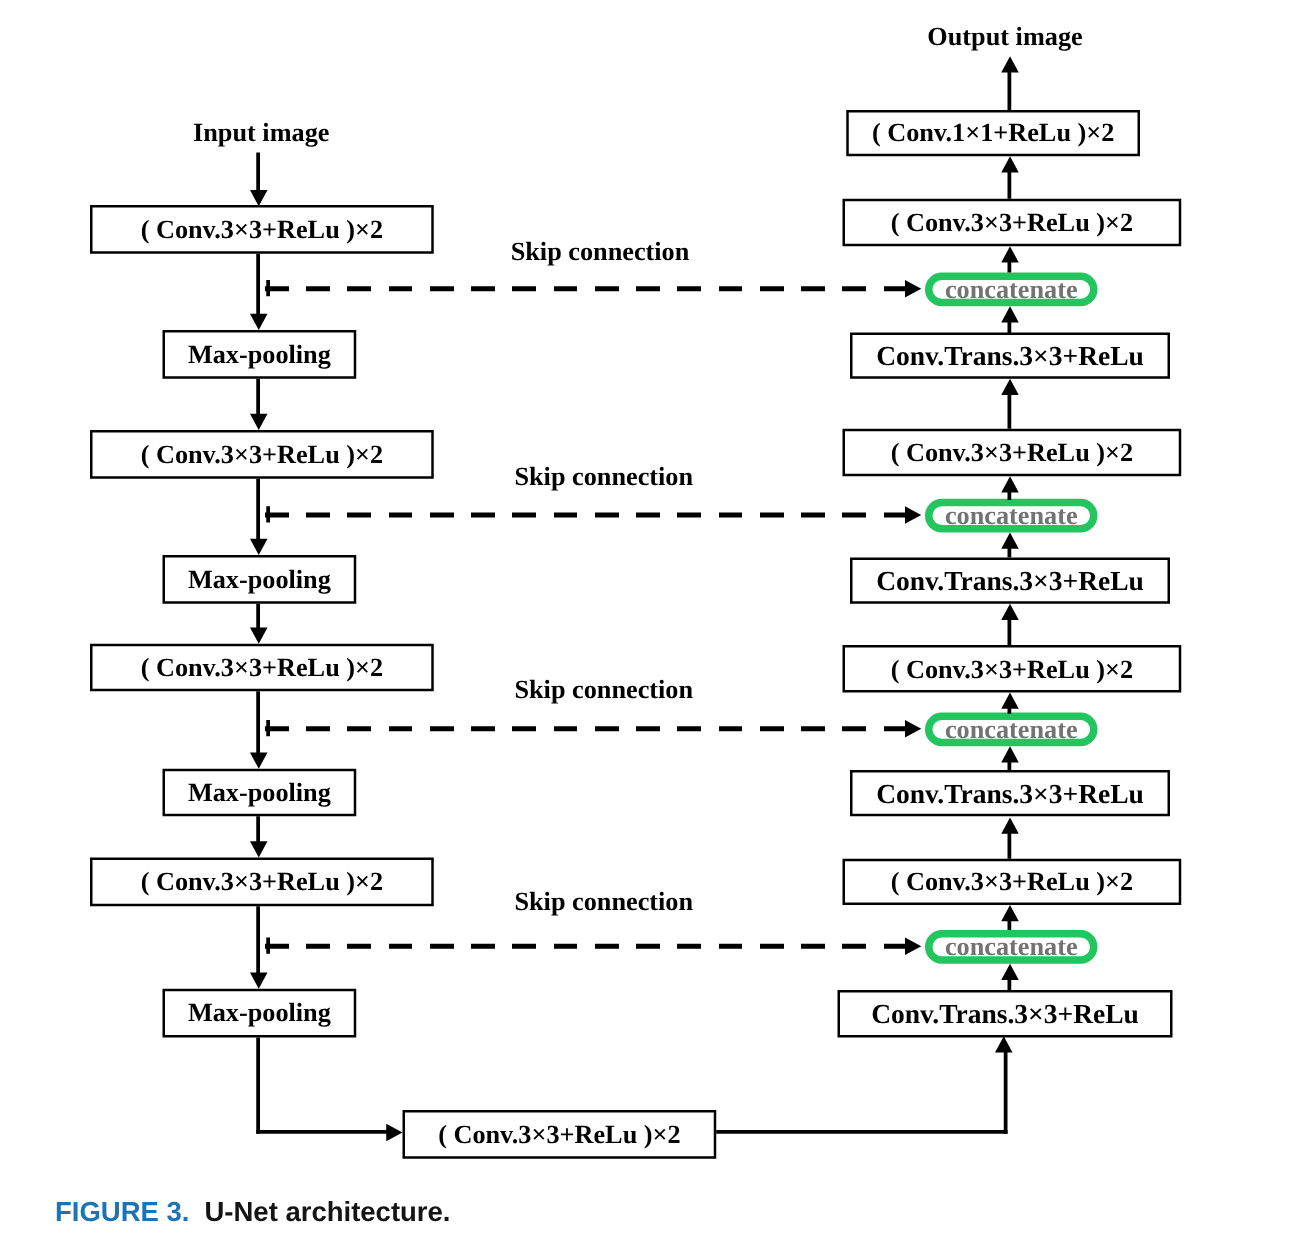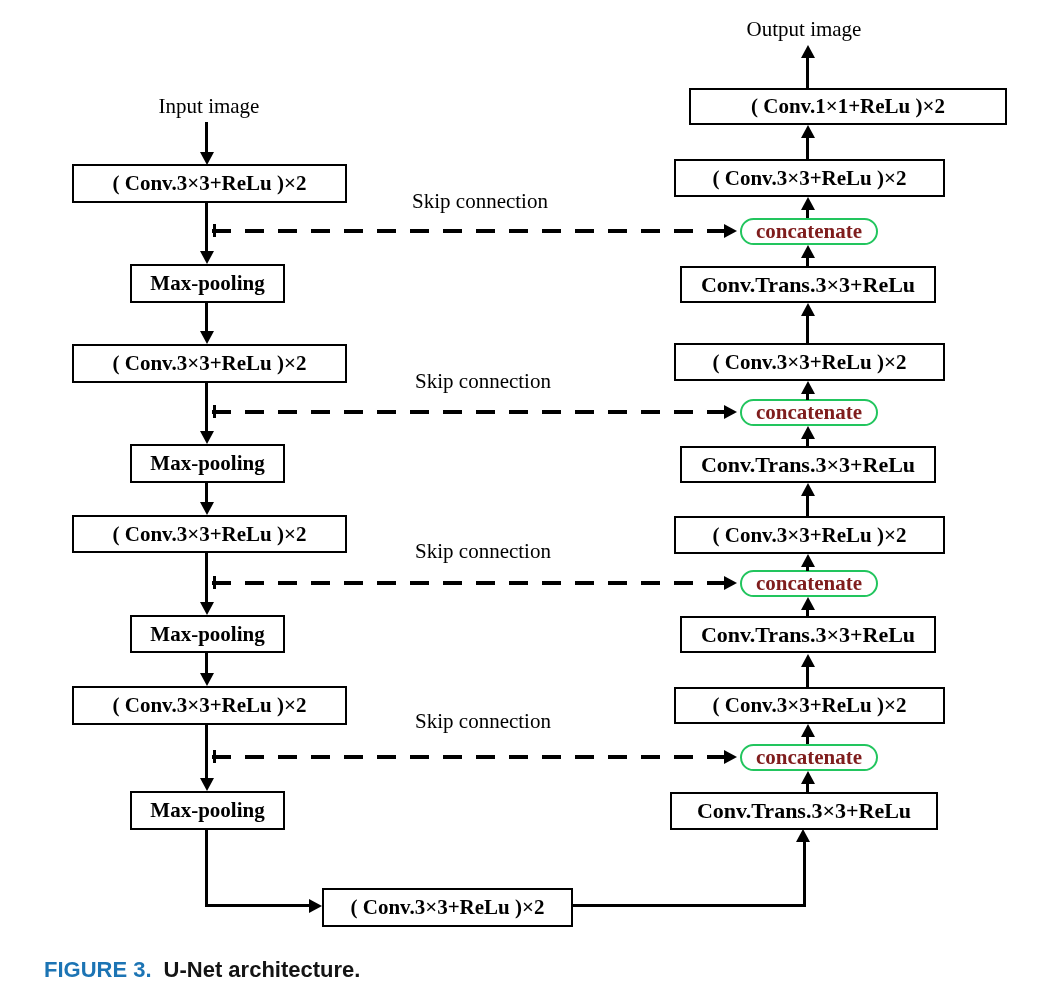--- a/index.html
+++ b/index.html
@@ -1,24 +1,24 @@
 <!DOCTYPE html>
 <html><head>
 <meta charset="utf-8">
 <style>
   html,body{margin:0;padding:0;background:#ffffff;}
   #figure{position:relative;width:1043px;height:1005px;background:#ffffff;overflow:hidden;
           font-family:"Liberation Serif","DejaVu Serif",serif;}
   .box{position:absolute;border:2px solid #000;background:#fff;display:flex;align-items:center;
        justify-content:center;font-weight:bold;font-size:21px;color:#000;white-space:nowrap;box-sizing:border-box;}
   .box.trans{font-size:22px;}
-  .oval{position:absolute;border:2px solid #22c55e;border-radius:14px;background:#fff;display:flex;
-        align-items:center;justify-content:center;font-weight:bold;font-size:21px;color:#7f1d1d;
+  .oval{position:absolute;border:6px solid #22c55e;border-radius:14px;background:#fff;display:flex;
+        align-items:center;justify-content:center;font-weight:bold;font-size:21px;color:#737373;
         white-space:nowrap;box-sizing:border-box;}
-  .flabel{position:absolute;font-weight:normal;font-size:21px;color:#000;white-space:nowrap;
+  .flabel{position:absolute;font-weight:bold;font-size:21px;color:#000;white-space:nowrap;
           transform:translateX(-50%);}
   .vline{position:absolute;width:3px;background:#000;}
   .hline{position:absolute;height:3px;background:#000;}
   .dash{position:absolute;height:4px;
         background:repeating-linear-gradient(90deg,#000 0 19px,transparent 19px 33px);}
   .tick{position:absolute;width:3px;height:13px;background:#000;}
   .ah-down{position:absolute;width:0;height:0;border-left:7px solid transparent;
            border-right:7px solid transparent;border-top:13px solid #000;}
   .ah-up{position:absolute;width:0;height:0;border-left:7px solid transparent;
          border-right:7px solid transparent;border-bottom:13px solid #000;}
@@ -40,21 +40,21 @@
   <div class="box" style="left:130px;top:264px;width:155px;height:39px;">Max-pooling</div>
   <div class="box" style="left:72px;top:344px;width:275px;height:39px;">( Conv.3×3+ReLu )×2</div>
   <div class="box" style="left:130px;top:444px;width:155px;height:39px;">Max-pooling</div>
   <div class="box" style="left:72px;top:515px;width:275px;height:38px;">( Conv.3×3+ReLu )×2</div>
   <div class="box" style="left:130px;top:615px;width:155px;height:38px;">Max-pooling</div>
   <div class="box" style="left:72px;top:686px;width:275px;height:39px;">( Conv.3×3+ReLu )×2</div>
   <div class="box" style="left:130px;top:791px;width:155px;height:39px;">Max-pooling</div>
 
   <div class="box" style="left:322px;top:888px;width:251px;height:39px;">( Conv.3×3+ReLu )×2</div>
 
-  <div class="box" style="left:677px;top:88px;width:318px;height:37px;margin-left:12px;">( Conv.1×1+ReLu )×2</div>
+  <div class="box" style="left:677px;top:88px;width:235px;height:37px;">( Conv.1×1+ReLu )×2</div>
   <div class="box" style="left:674px;top:159px;width:271px;height:38px;">( Conv.3×3+ReLu )×2</div>
   <div class="oval" style="left:740px;top:218px;width:138px;height:27px;">concatenate</div>
   <div class="box trans" style="left:680px;top:266px;width:256px;height:37px;">Conv.Trans.3×3+ReLu</div>
   <div class="box" style="left:674px;top:343px;width:271px;height:38px;">( Conv.3×3+ReLu )×2</div>
   <div class="oval" style="left:740px;top:399px;width:138px;height:27px;">concatenate</div>
   <div class="box trans" style="left:680px;top:446px;width:256px;height:37px;">Conv.Trans.3×3+ReLu</div>
   <div class="box" style="left:674px;top:516px;width:271px;height:38px;">( Conv.3×3+ReLu )×2</div>
   <div class="oval" style="left:740px;top:570px;width:138px;height:27px;">concatenate</div>
   <div class="box trans" style="left:680px;top:616px;width:256px;height:37px;">Conv.Trans.3×3+ReLu</div>
   <div class="box" style="left:674px;top:687px;width:271px;height:37px;">( Conv.3×3+ReLu )×2</div>

